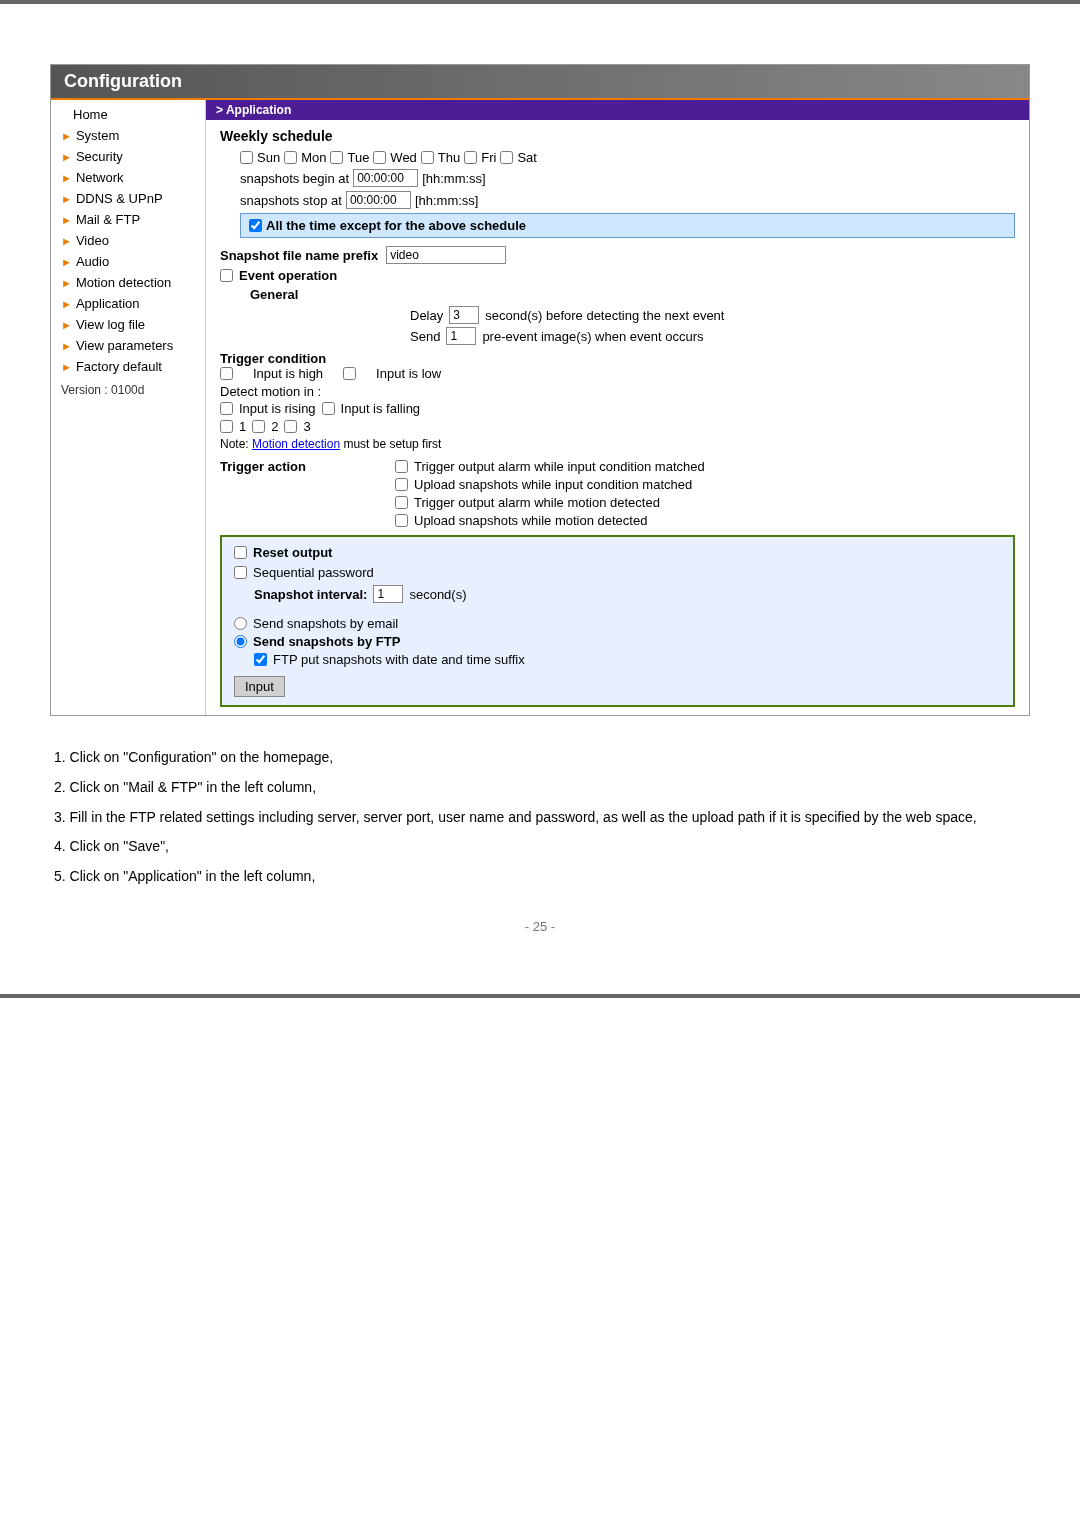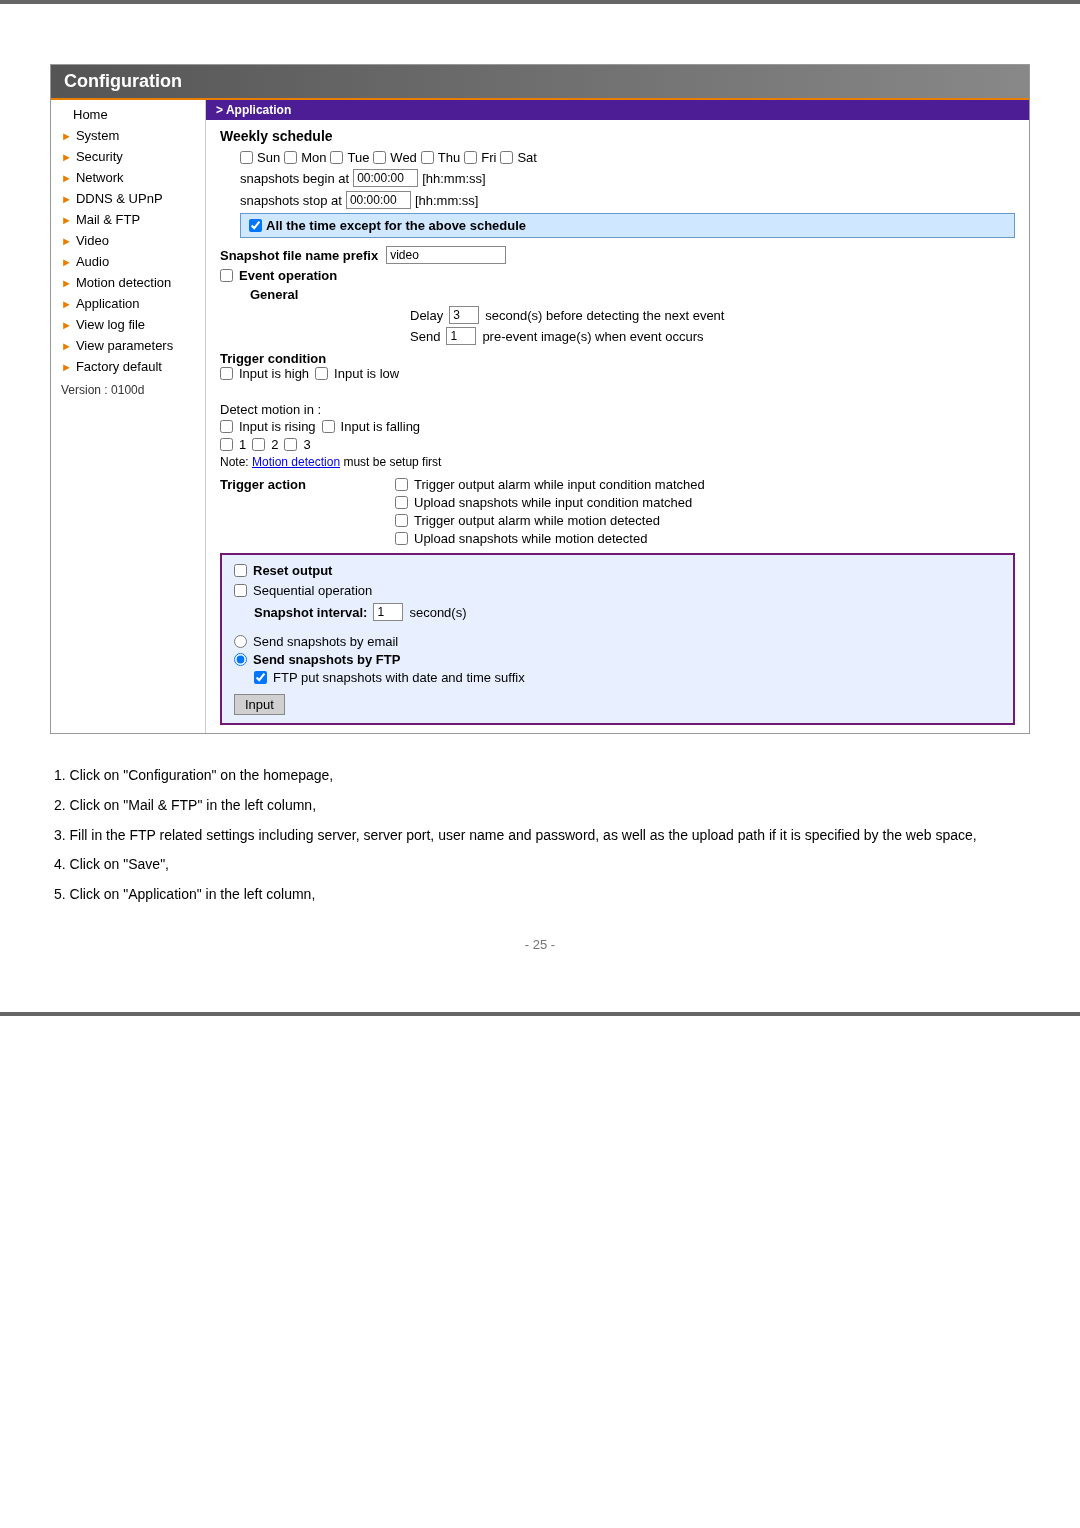--- a/index.html
+++ b/index.html
@@ -159,21 +159,21 @@
       width: 175px;
       min-width: 175px;
     }
 
     .right-content {
       flex: 1;
     }
 
     
     .bottom-panel {
-      border: 2px solid #701a75;
+      border: 2px solid #4d7c0f;
       background: #e8f0ff;
       padding: 8px 12px;
       margin-top: 4px;
     }
 
     .bottom-panel-row {
       display: flex;
       align-items: center;
       gap: 6px;
       margin-bottom: 5px;
@@ -400,21 +400,21 @@
               <span>pre-event image(s) when event occurs</span>
             </div>
           </div>
 
           <div class="two-col-layout" style="margin-bottom:4px;flex-direction:column;">
             <div class="left-label">
               <span style="font-weight:bold;">Trigger condition</span>
             </div>
             <div class="right-content">
 
-              <div style="display:flex;align-items:center;gap:6px;margin-bottom:21px;">
+              <div style="display:flex;align-items:center;gap:20px;margin-bottom:3px;">
                 <input type="checkbox" style="">
                 <span>Input is high</span>
                 <input type="checkbox" style="">
                 <span>Input is low</span>
               </div>
 
               <div style="margin-bottom:2px;">
                 <span>Detect motion in :</span>
               </div>
 
@@ -468,21 +468,21 @@
 
             
             <div class="bottom-panel-row">
               <input type="checkbox" style="">
               <span style="font-weight:bold;">Reset output</span>
             </div>
 
             
             <div class="bottom-panel-row">
               <input type="checkbox" style="">
-              <span>Sequential operation</span>
+              <span>Sequential password</span>
             </div>
 
             
             <div class="bottom-panel-row" style="margin-left:20px;">
               <span style="font-weight:bold;">Snapshot interval:</span>
               <input type="text" class="small-num-input" value="1" style="">
               <span>second(s)</span>
             </div>
 
             <div style="height:8px;"></div>

